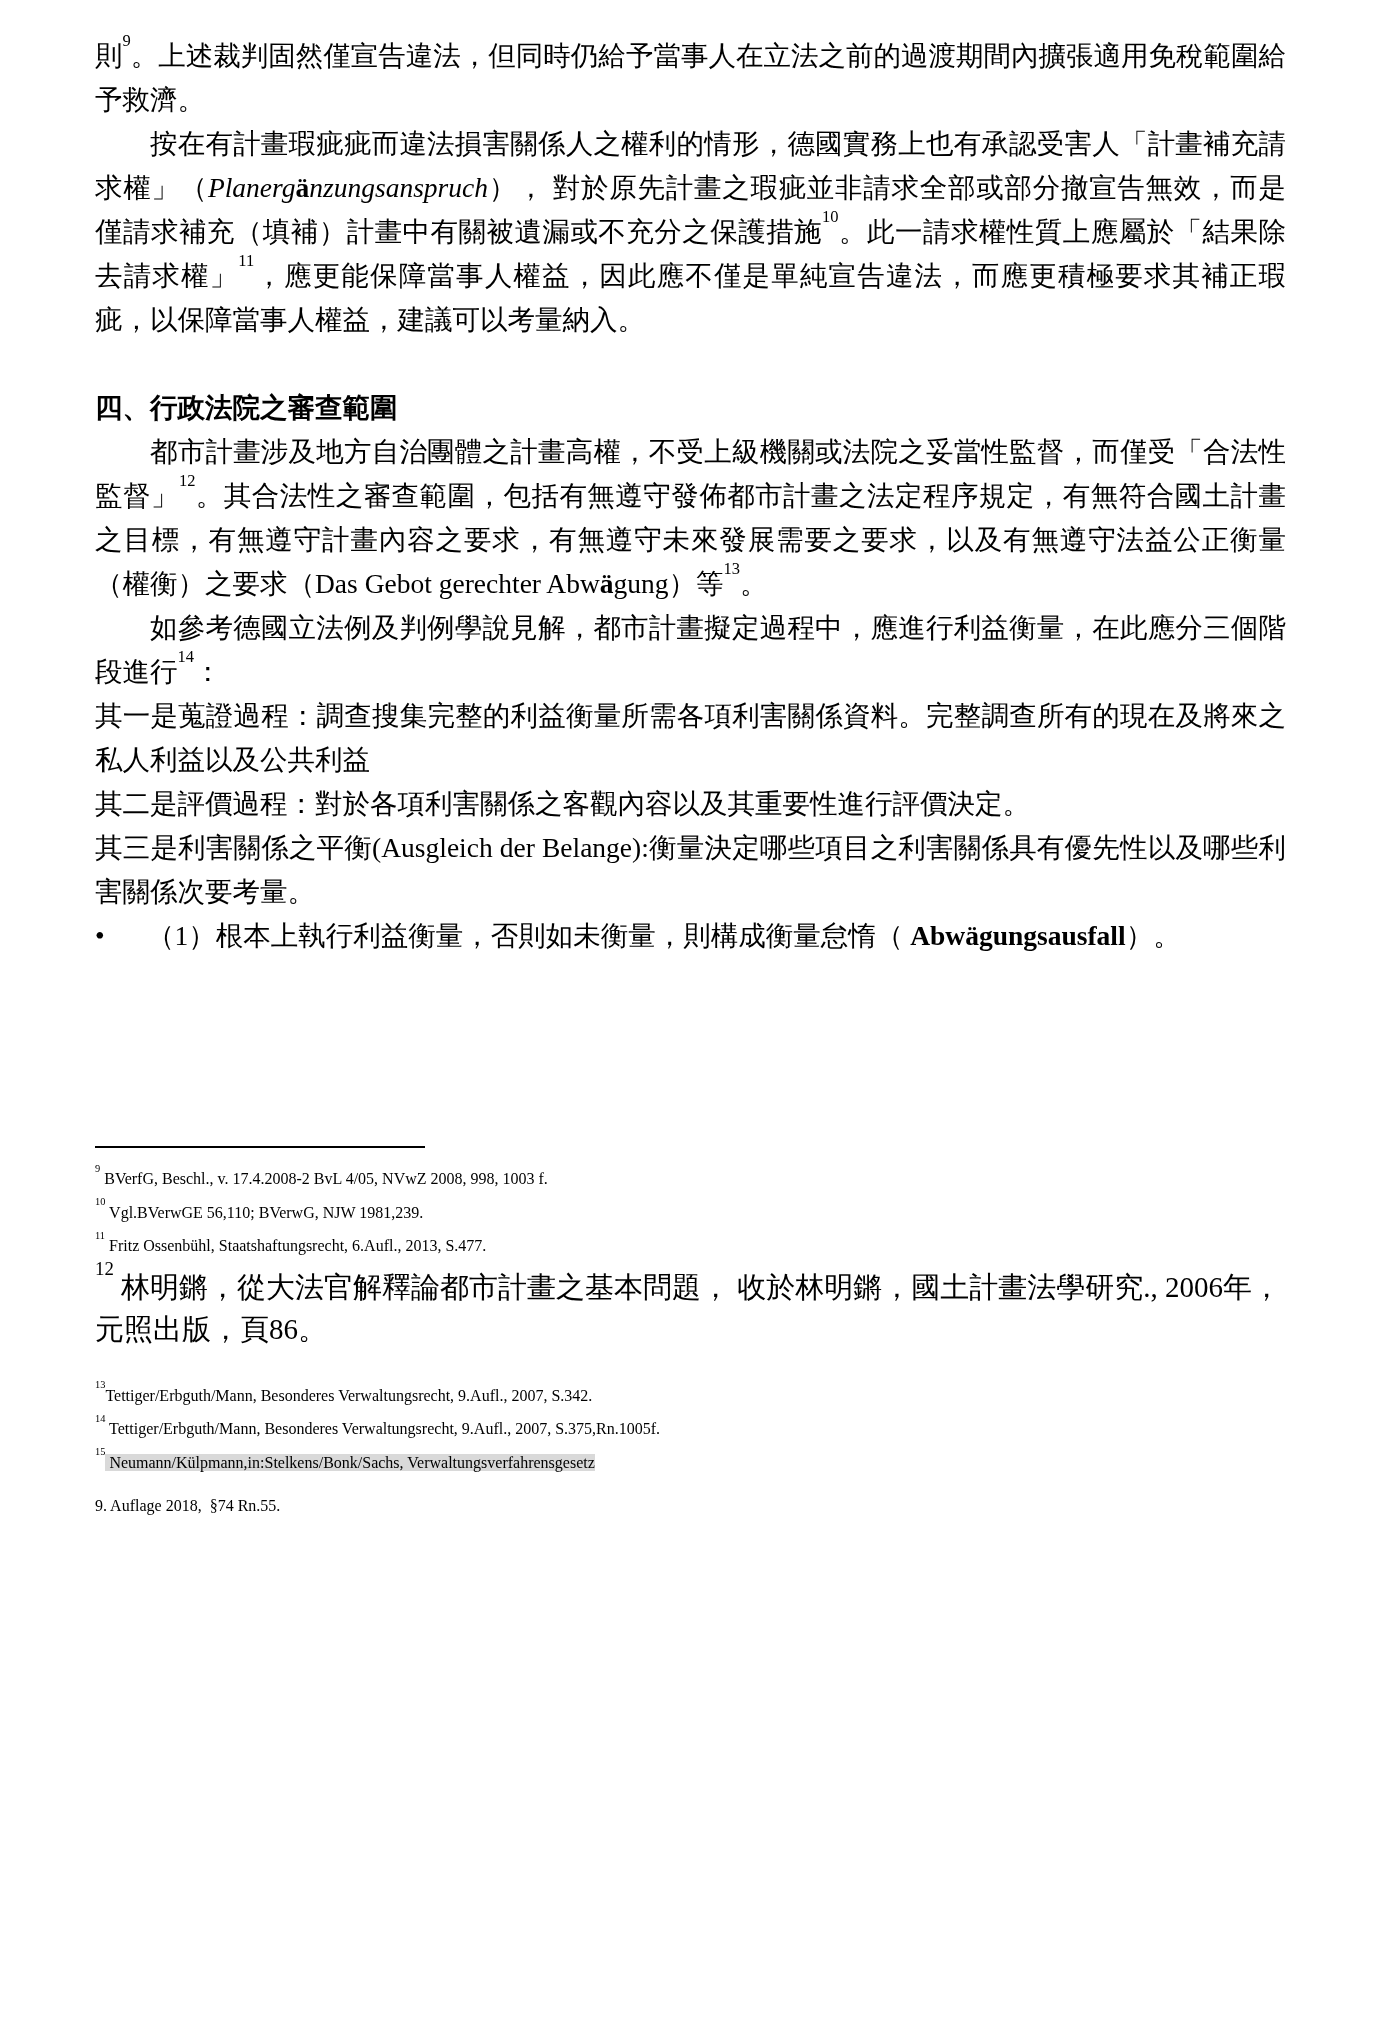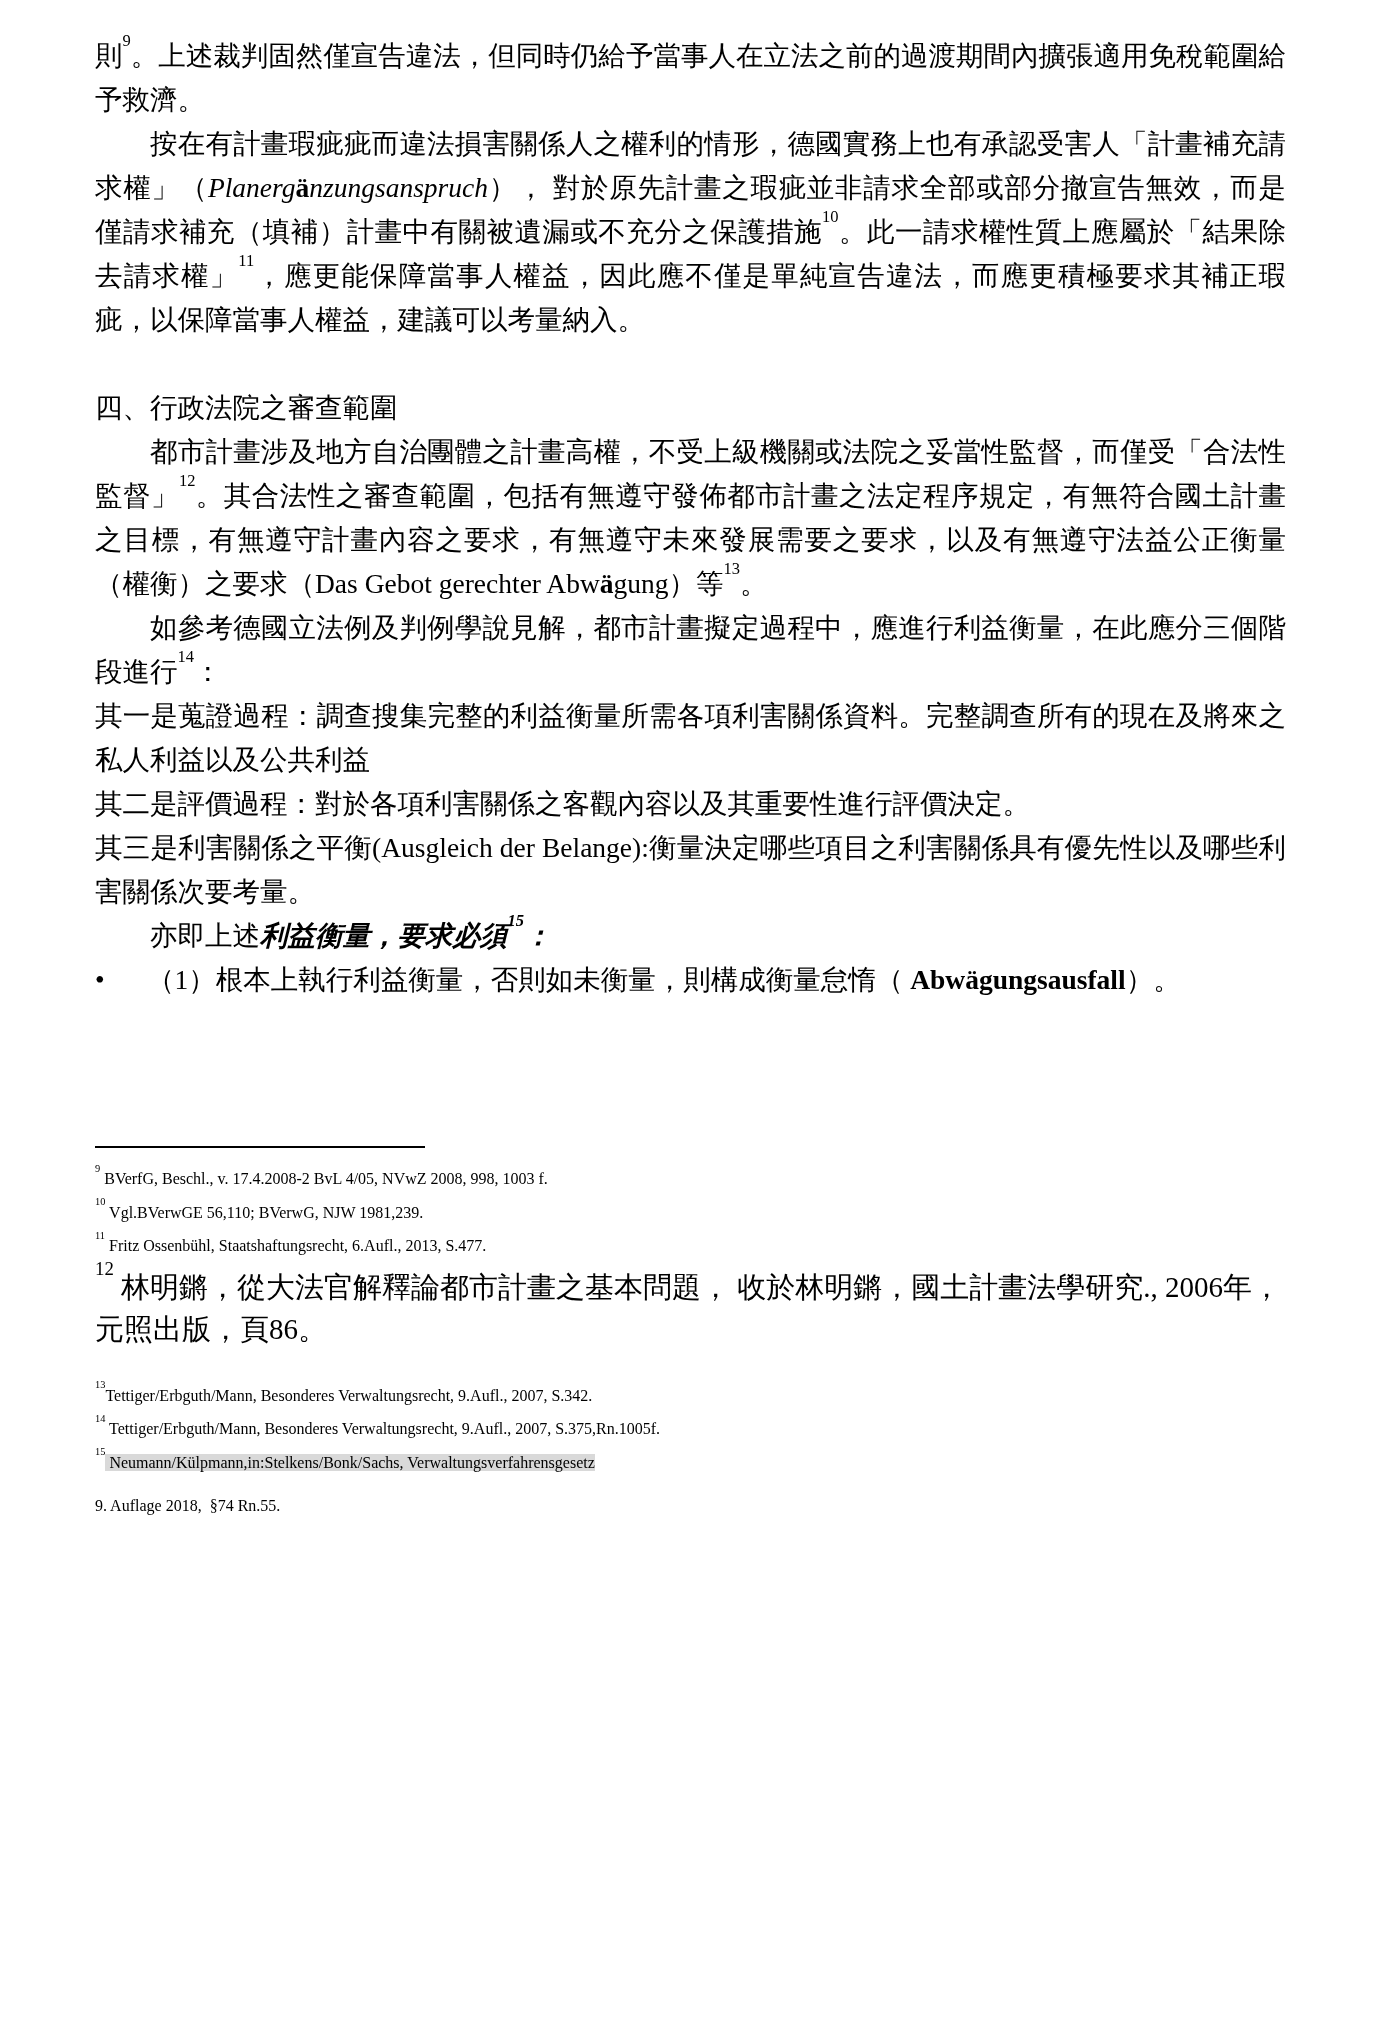--- a/index.html
+++ b/index.html
@@ -28,21 +28,21 @@
     font-size: 27.5px;
     line-height: 44px;
     text-align: justify;
     text-justify: inter-character;
   }
   p.indent { text-indent: 55px; }
   h2.heading {
     margin: 44px 0 0 0;
     font-size: 27.5px;
     line-height: 44px;
-    font-weight: normal;
+    font-weight: bold;
     text-align: left;
   }
   .sup {
     font-size: 0.6em;
     position: relative;
     top: -0.55em;
     line-height: 0;
   }
   .de-italic { font-style: italic; }
   .uml { font-style: normal; font-weight: 700; }
@@ -93,21 +93,20 @@
     <p class="para indent"><span>都市計畫涉及地方自治團體之計畫高權，不受上級機關或法院之妥當性監督，而僅受「合法性監督」</span><sup class="sup">12</sup><span>。其合法性之審查範圍，包括有無遵守發佈都市計畫之法定程序規定，有無符合國土計畫之目標，有無遵守計畫內容之要求，有無遵守未來發展需要之要求，以及有無遵守法益公正衡量（權衡）之要求（Das Gebot gerechter Abw</span><span class="uml">ä</span><span>gung）等</span><sup class="sup">13</sup><span>。</span></p>
 
     <p class="para indent"><span>如參考德國立法例及判例學說見解，都市計畫擬定過程中，應進行利益衡量，在此應分三個階段進行</span><sup class="sup">14</sup><span>：</span></p>
 
     <p class="para"><span>其一是蒐證過程：調查搜集完整的利益衡量所需各項利害關係資料。完整調查所有的現在及將來之私人利益以及公共利益</span></p>
 
     <p class="para"><span>其二是評價過程：對於各項利害關係之客觀內容以及其重要性進行評價決定。</span></p>
 
     <p class="para"><span>其三是利害關係之平衡(Ausgleich der Belange):衡量決定哪些項目之利害關係具有優先性以及哪些利害關係次要考量。</span></p>
 
-    <p class="para indent"><span>亦即上述</span><span class="em-bi">利益衡量，要求必須</span><sup class="sup em-bi">15</sup><span class="em-bi">：</span></p>
 
     <p class="para bullet-para"><span class="bullet">•</span><span>（1）根本上執行利益衡量，否則如未衡量，則構成衡量怠惰（ </span><span class="de-bold">Abw</span><span class="uml">ä</span><span class="de-bold">gungsausfall</span><span>）。</span></p>
 
   </div>
 
   <div class="footnotes">
     <div class="fn-rule"></div>
 
     <div class="fn"><sup class="sup">9</sup><span class="fn-text"> BVerfG, Beschl., v. 17.4.2008-2 BvL 4/05, NVwZ 2008, 998, 1003 f.</span></div>
 

